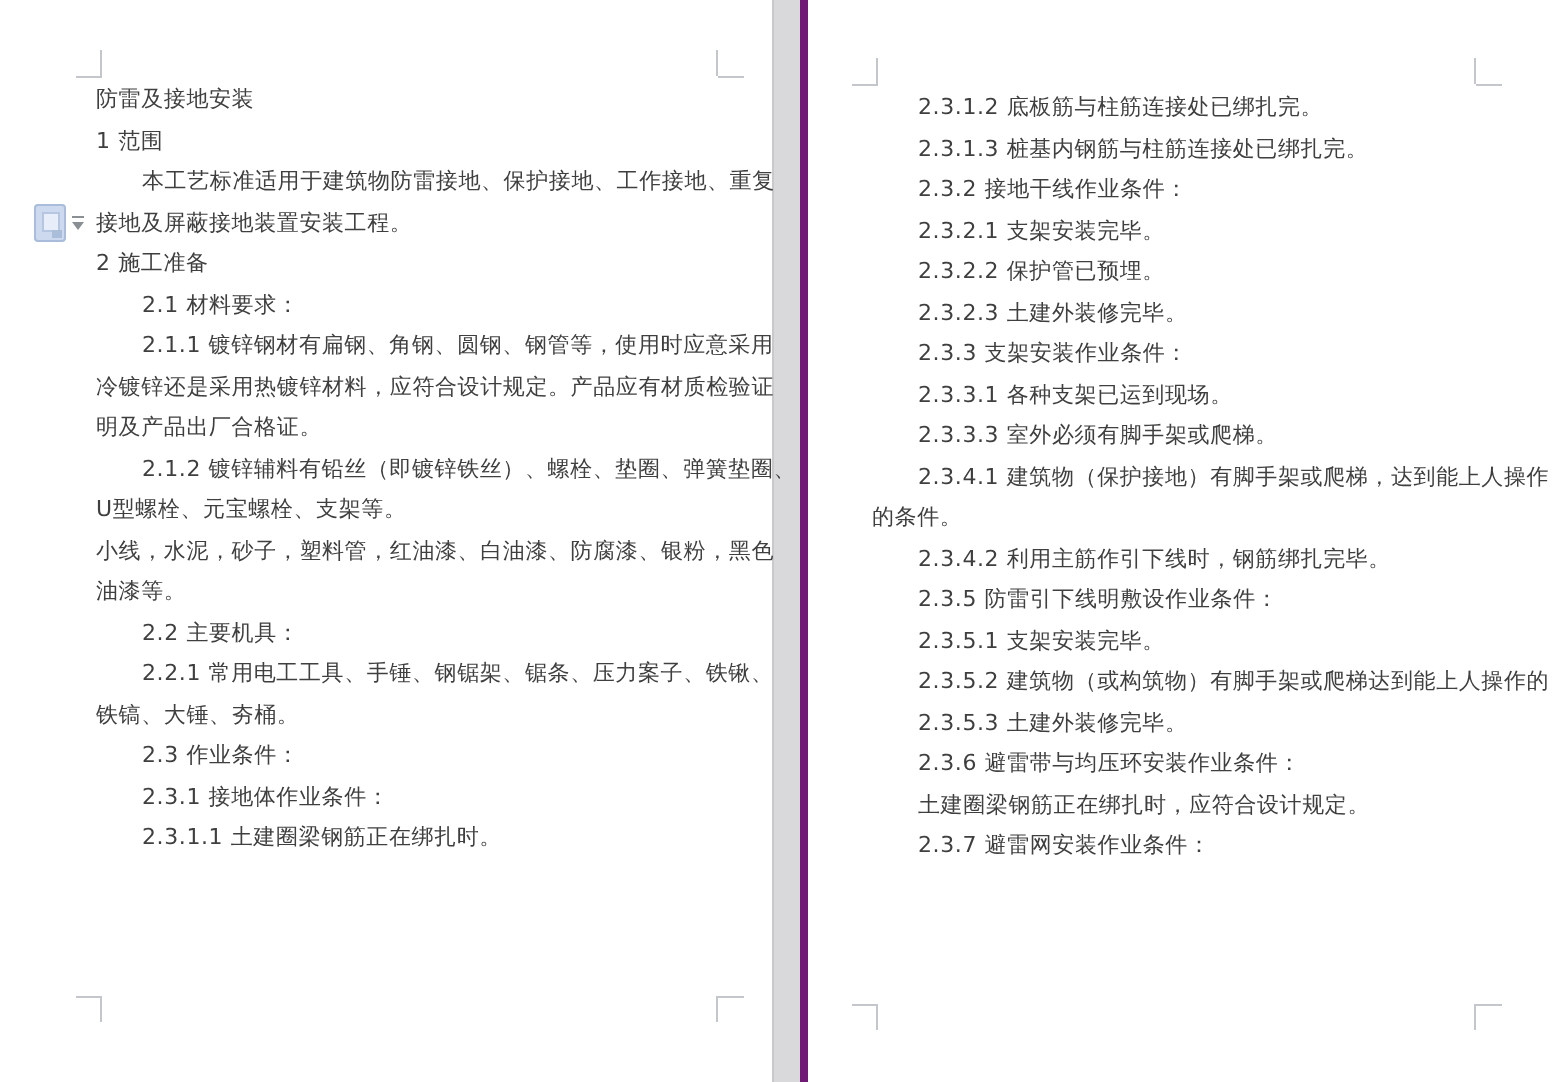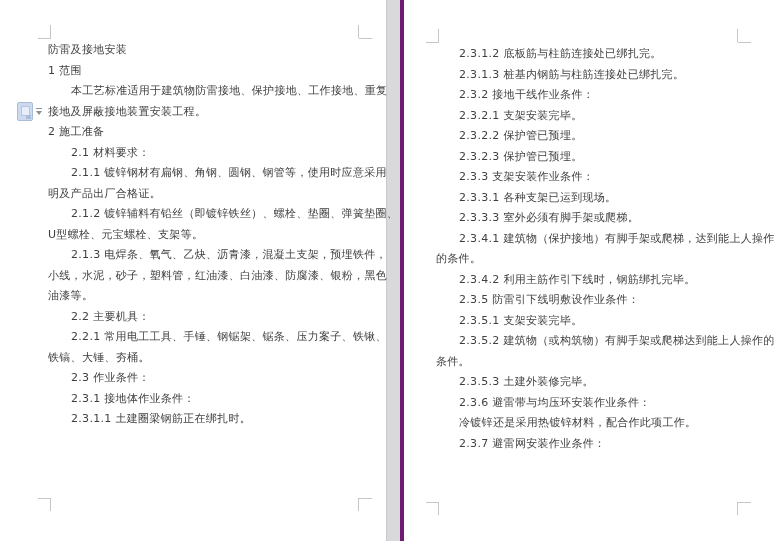--- a/index.html
+++ b/index.html
@@ -69,24 +69,24 @@
   <div class="mk h" style="left:359px;top:498px;"></div>
 
   <div class="textcol" id="p1-text">
       <div class="tl">防雷及接地安装</div>
       <div class="tl">1  范围</div>
       <div class="tl ind">本工艺标准适用于建筑物防雷接地、保护接地、工作接地、重复</div>
       <div class="tl">接地及屏蔽接地装置安装工程。</div>
       <div class="tl">2  施工准备</div>
       <div class="tl ind">2.1  材料要求：</div>
       <div class="tl ind">2.1.1  镀锌钢材有扁钢、角钢、圆钢、钢管等，使用时应意采用</div>
+      <div class="tl">冷镀锌还是采用热镀锌材料，应符合设计规定。产品应有材质检验证</div>
       <div class="tl">明及产品出厂合格证。</div>
       <div class="tl ind">2.1.2  镀锌辅料有铅丝（即镀锌铁丝）、螺栓、垫圈、弹簧垫圈、</div>
       <div class="tl">U型螺栓、元宝螺栓、支架等。</div>
-      <div class="tl ind">2.1.3  电焊条、氧气、乙炔、沥青漆，混凝土支架，预埋铁件，</div>
       <div class="tl">小线，水泥，砂子，塑料管，红油漆、白油漆、防腐漆、银粉，黑色</div>
       <div class="tl">油漆等。</div>
       <div class="tl ind">2.2  主要机具：</div>
       <div class="tl ind">2.2.1  常用电工工具、手锤、钢锯架、锯条、压力案子、铁锹、</div>
       <div class="tl">铁镐、大锤、夯桶。</div>
       <div class="tl ind">2.3  作业条件：</div>
       <div class="tl ind">2.3.1  接地体作业条件：</div>
       <div class="tl ind">2.3.1.1  土建圈梁钢筋正在绑扎时。</div>
     </div>
 </div>
@@ -100,34 +100,33 @@
   <div class="mk h" style="left:22px;top:502px;"></div>
   <div class="mk v" style="left:333px;top:502px;"></div>
   <div class="mk h" style="left:334px;top:502px;"></div>
 
   <div class="textcol" id="p2-text">
       <div class="tl ind">2.3.1.2  底板筋与柱筋连接处已绑扎完。</div>
       <div class="tl ind">2.3.1.3  桩基内钢筋与柱筋连接处已绑扎完。</div>
       <div class="tl ind">2.3.2  接地干线作业条件：</div>
       <div class="tl ind">2.3.2.1  支架安装完毕。</div>
       <div class="tl ind">2.3.2.2  保护管已预埋。</div>
-      <div class="tl ind">2.3.2.3  保护管已预埋。</div>
+      <div class="tl ind">2.3.2.3  土建外装修完毕。</div>
       <div class="tl ind">2.3.3  支架安装作业条件：</div>
       <div class="tl ind">2.3.3.1  各种支架已运到现场。</div>
       <div class="tl ind">2.3.3.3  室外必须有脚手架或爬梯。</div>
       <div class="tl ind">2.3.4.1  建筑物（保护接地）有脚手架或爬梯，达到能上人操作</div>
       <div class="tl">的条件。</div>
       <div class="tl ind">2.3.4.2  利用主筋作引下线时，钢筋绑扎完毕。</div>
       <div class="tl ind">2.3.5  防雷引下线明敷设作业条件：</div>
       <div class="tl ind">2.3.5.1  支架安装完毕。</div>
       <div class="tl ind">2.3.5.2  建筑物（或构筑物）有脚手架或爬梯达到能上人操作的</div>
-      <div class="tl">条件。</div>
       <div class="tl ind">2.3.5.3  土建外装修完毕。</div>
       <div class="tl ind">2.3.6  避雷带与均压环安装作业条件：</div>
-      <div class="tl ind">冷镀锌还是采用热镀锌材料，配合作此项工作。</div>
+      <div class="tl ind">土建圈梁钢筋正在绑扎时，应符合设计规定。</div>
       <div class="tl ind">2.3.7  避雷网安装作业条件：</div>
     </div>
 </div>
 
 <div id="float-btn">
   <span class="pg">
     <span class="pg-inner"></span>
     <span class="pg-fold"></span>
   </span>
   <span class="arr-line"></span>

